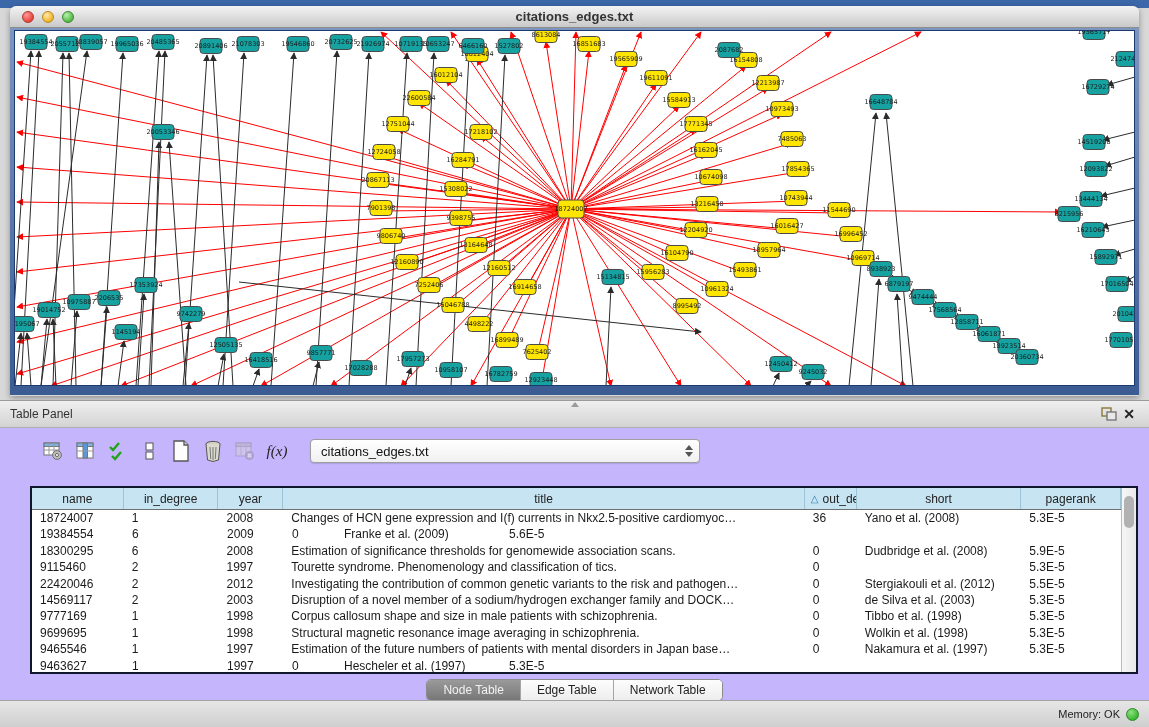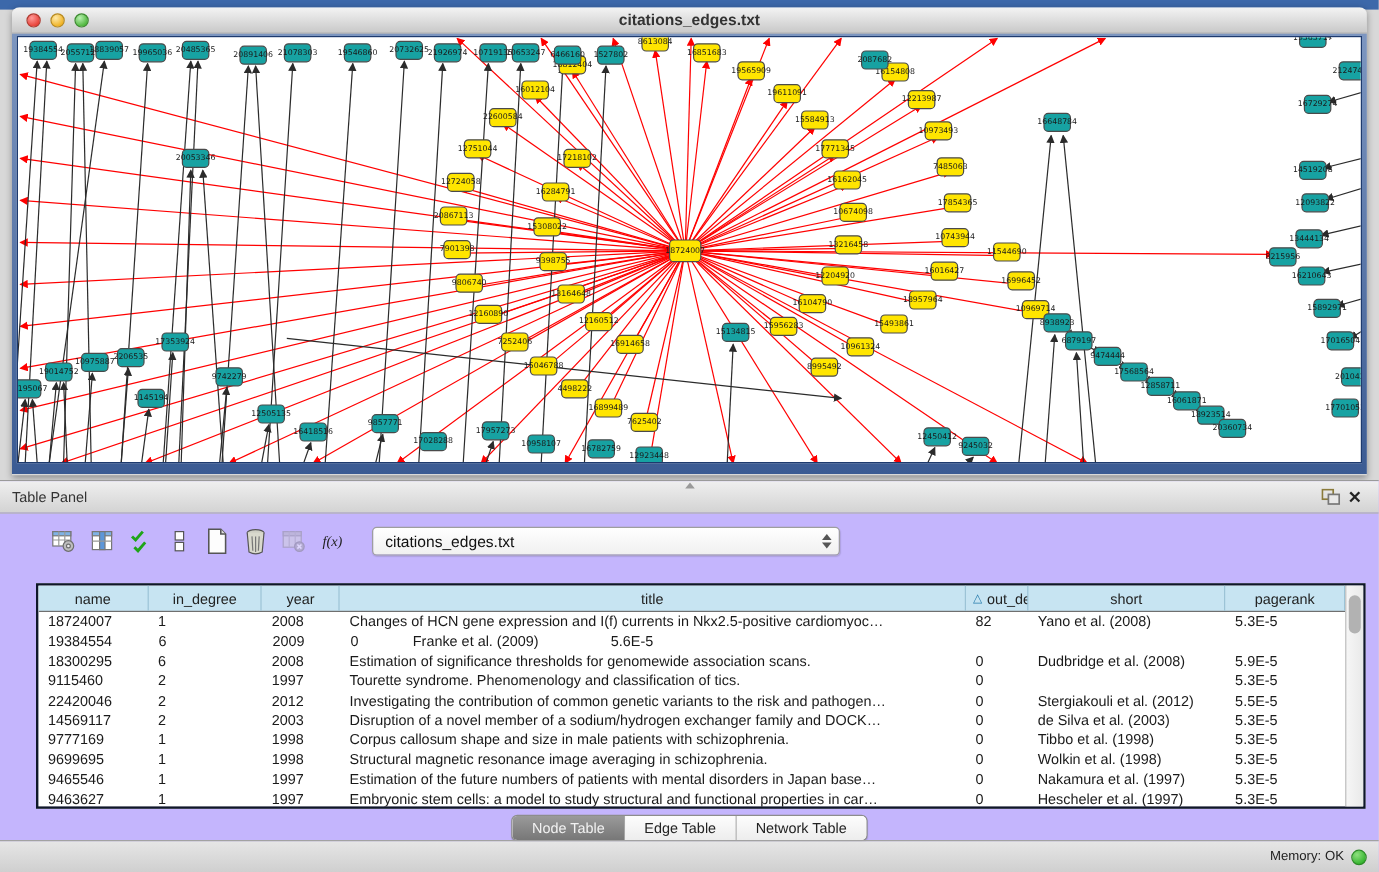--- a/index.html
+++ b/index.html
@@ -32,21 +32,21 @@
   .panel-header .spacer { flex:1; }
   .float-btn, .close-btn { width:20px; height:18px; display:flex; align-items:center; justify-content:center; cursor:default; }
   .close-btn span { font-size:14px; font-weight:bold; color:#222; }
   .resize-grip { position:absolute; left:567px; top:0; width:14px; height:7px; }
   .resize-grip::before { content:""; position:absolute; left:4px; top:1px; border-left:4px solid transparent;
                           border-right:4px solid transparent; border-bottom:5px solid #9a9a9a; }
 
   .toolbar { display:flex; align-items:center; gap:6px; padding:10px 0 8px 40px; }
   .tool-btn { width:26px; height:26px; display:flex; align-items:center; justify-content:center; border-radius:4px; }
   .tool-btn.disabled { opacity:.45; }
-  .fx-label { font-family:"Liberation Serif", serif; font-style:italic; font-size:12px; color:#222; }
+  .fx-label { font-family:"Liberation Serif", serif; font-style:italic; font-size:15px; color:#222; }
   .dropdown { width:390px; height:24px; margin-left:14px; background:linear-gradient(#ffffff,#f0f0f0);
               border:1px solid #9e9e9e; border-radius:4px; display:flex; align-items:center;
               padding:0 6px 0 10px; font-size:13px; color:#111; box-shadow:0 1px 1px rgba(0,0,0,.12); }
   .dropdown .dd-text { flex:1; }
   .dd-arrows { display:flex; flex-direction:column; gap:2px; align-items:center; }
   .dd-arrows i { display:block; width:0; height:0; border-left:4px solid transparent; border-right:4px solid transparent; }
   .dd-arrows .up { border-bottom:5px solid #555; }
   .dd-arrows .dn { border-top:5px solid #555; }
 
   .table-wrap { position:absolute; left:30px; top:85px; width:1108px; height:188px; background:#fff; border:2px solid #0f172a; display:flex; }
@@ -557,21 +557,21 @@
           <div class="gh-cell" style="width: 100px; justify-content: center;">
             <span>pagerank</span>
           </div>
         </div>
       <div id="grid-body">
           <div class="grid-row">
             <div class="gr-cell" style="width: 92px;">18724007</div>
             <div class="gr-cell" style="width: 95px;">1</div>
             <div class="gr-cell" style="width: 65px;">2008</div>
             <div class="gr-cell" style="width: 523px;">Changes of HCN gene expression and I(f) currents in Nkx2.5-positive cardiomyoc…</div>
-            <div class="gr-cell" style="width: 52px;">82</div>
+            <div class="gr-cell" style="width: 52px;">36</div>
             <div class="gr-cell" style="width: 165px;">Yano et al. (2008)</div>
             <div class="gr-cell" style="width: 100px;">5.3E-5</div>
           </div>
           <div class="grid-row">
             <div class="gr-cell" style="width: 92px;">19384554</div>
             <div class="gr-cell" style="width: 95px;">6</div>
             <div class="gr-cell" style="width: 65px;">2009</div>
             <div class="gr-cell" style="width: 52px;">0</div>
             <div class="gr-cell" style="width: 165px;">Franke et al. (2009)</div>
             <div class="gr-cell" style="width: 100px;">5.6E-5</div>
@@ -636,21 +636,20 @@
             <div class="gr-cell" style="width: 65px;">1997</div>
             <div class="gr-cell" style="width: 523px;">Estimation of the future numbers of patients with mental disorders in Japan base…</div>
             <div class="gr-cell" style="width: 52px;">0</div>
             <div class="gr-cell" style="width: 165px;">Nakamura et al. (1997)</div>
             <div class="gr-cell" style="width: 100px;">5.3E-5</div>
           </div>
           <div class="grid-row">
             <div class="gr-cell" style="width: 92px;">9463627</div>
             <div class="gr-cell" style="width: 95px;">1</div>
             <div class="gr-cell" style="width: 65px;">1997</div>
-            <div class="gr-cell" style="width: 523px;">Embryonic stem cells: a model to study structural and functional properties in car…</div>
             <div class="gr-cell" style="width: 52px;">0</div>
             <div class="gr-cell" style="width: 165px;">Hescheler et al. (1997)</div>
             <div class="gr-cell" style="width: 100px;">5.3E-5</div>
           </div>
         </div>
     </div>
     <div class="vscroll">
       <div class="vthumb"></div>
     </div>
   </div>

